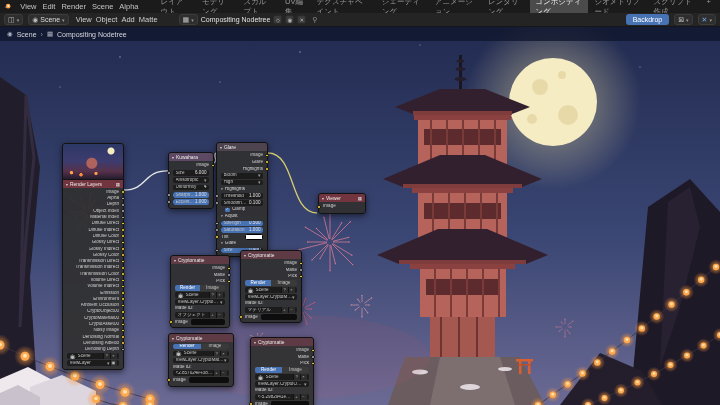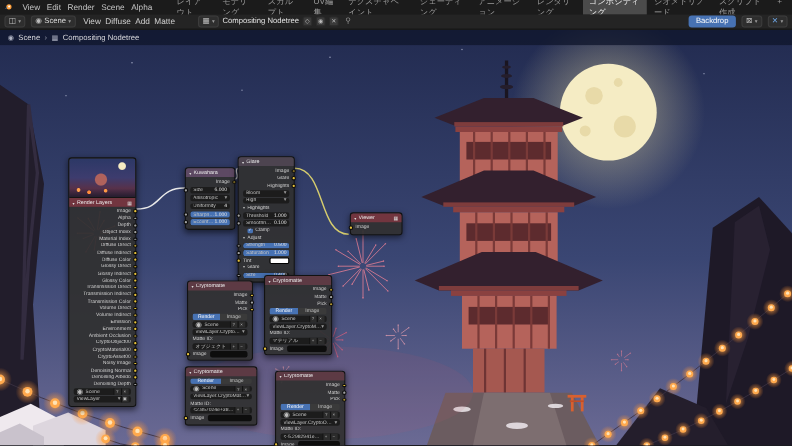--- a/index.html
+++ b/index.html
@@ -134,21 +134,21 @@
       <span class="iconbox">◫</span>
       <span class="carat">▾</span>
     </div>
     <div class="pill">
       <span class="iconbox">◉</span>
       <span>Scene</span>
       <span class="carat">▾</span>
     </div>
     <div id="edmenus" style="display: flex;">
         <span class="menu">View</span>
-        <span class="menu">Diffuse</span>
+        <span class="menu">Object</span>
         <span class="menu">Add</span>
         <span class="menu">Matte</span>
       </div>
     <div id="treechip">
       <div class="pill">
         <span class="iconbox">▦</span>
         <span class="carat">▾</span>
       </div>
       <span class="tname">Compositing Nodetree</span>
       <span class="tinybtn">◇</span>

